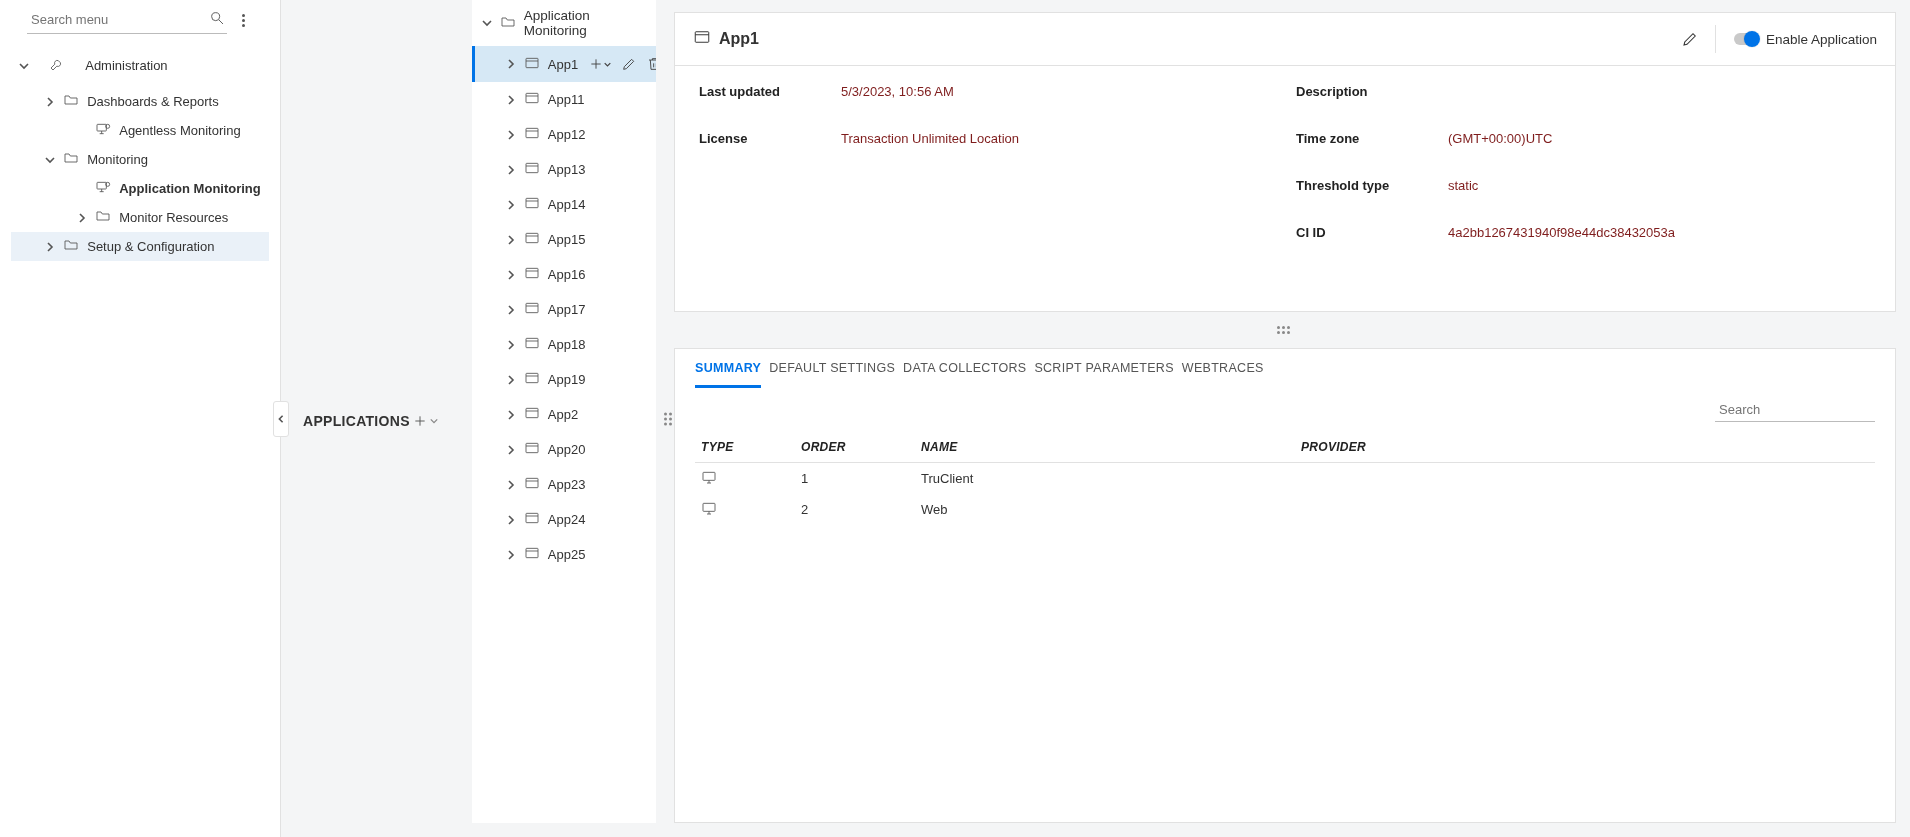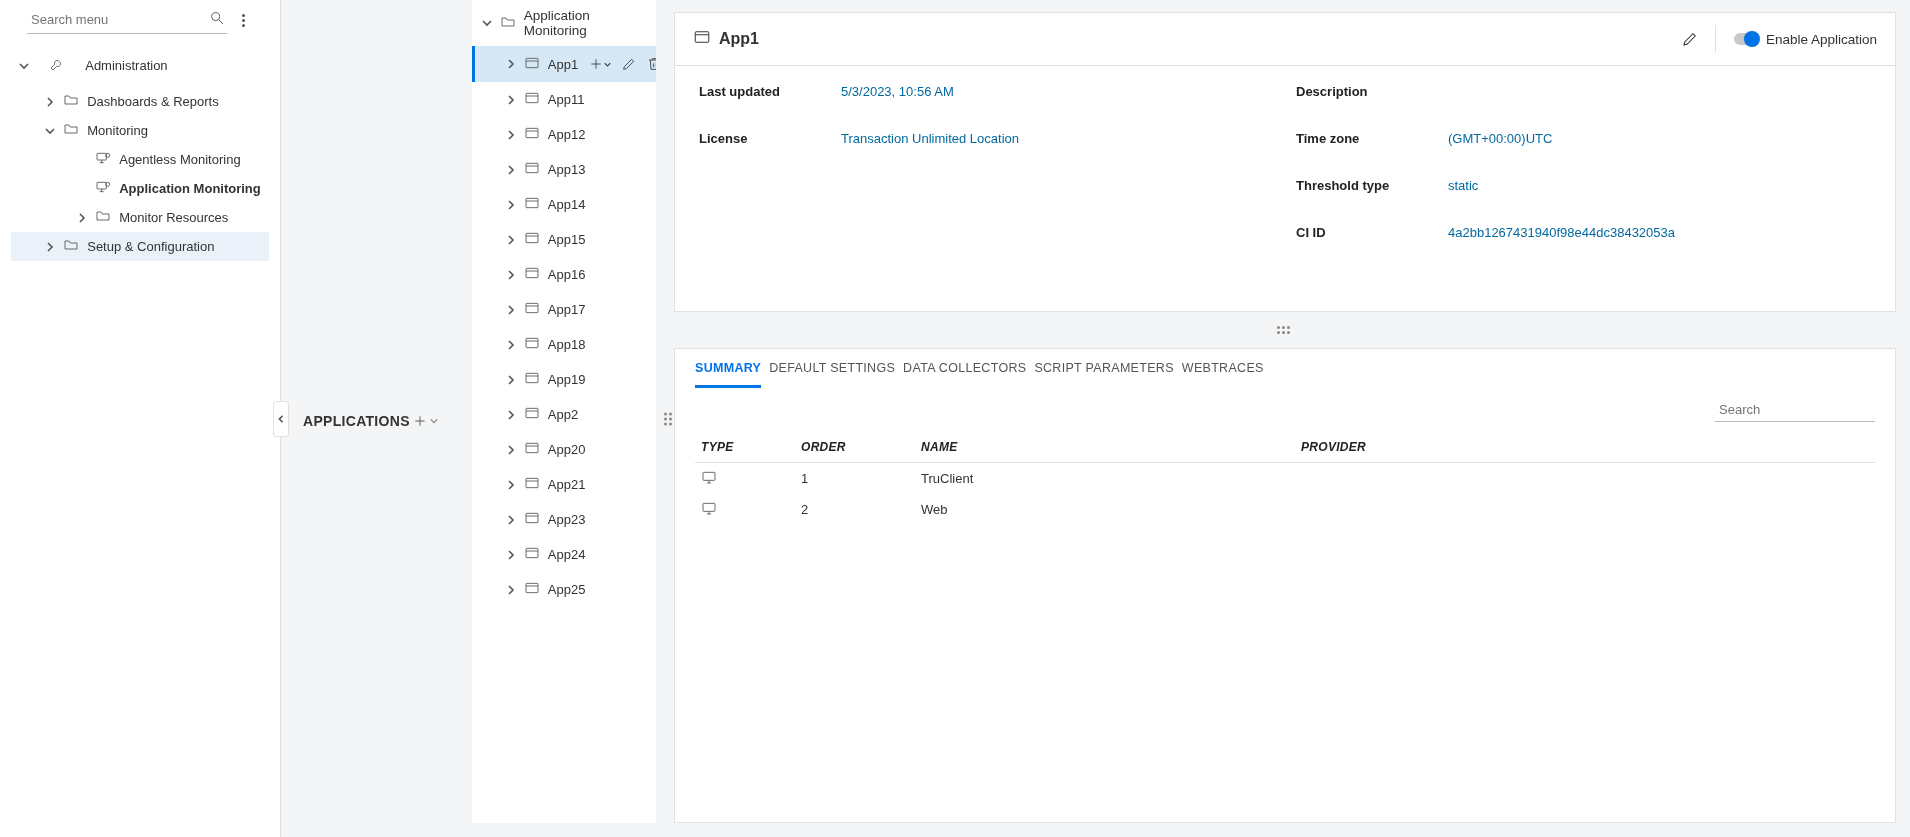--- a/index.html
+++ b/index.html
@@ -217,21 +217,21 @@
   .meta-grid {
     display:grid;
     grid-template-columns:110px 1fr 120px 1fr;
     column-gap:30px;
     row-gap:18px;
     padding:18px 24px;
     font-size:13px;
     gap:32px;
   }
   .meta-grid .lbl { font-weight:700; color:#222; }
-  .meta-grid .val { color:#0369a1; }
+  .meta-grid .val { color:#7f1d1d; }
 
   .splitter {
     position:absolute;
     left:-6px;
     top:50%;
     transform:translateY(-50%);
     display:flex;flex-wrap:wrap;width:10px;gap:2px;
   }
   .splitter span{width:3px;height:3px;background:#888;border-radius:50%;}
 
@@ -331,40 +331,40 @@
           <span class="caret">
             <svg viewBox="0 0 10 10">
               <polyline points="3,1 7,5 3,9"></polyline>
             </svg>
           </span>
           <span class="folder-icon"><svg viewBox="0 0 24 24">
               <path d="M3 6h6l2 3h10v9H3z"></path>
             </svg></span>
           <span>Dashboards &amp; Reports</span>
         </div>
-        <div class="nav-row indent1">
-          <span class="caret">
-            <svg viewBox="0 0 10 10">
-              <polyline points="1,3 5,7 9,3"></polyline>
-            </svg>
-          </span>
-          <span class="folder-icon"><svg viewBox="0 0 24 24">
-              <path d="M3 6h6l2 3h10v9H3z"></path>
-            </svg></span>
-          <span>Monitoring</span>
-        </div>
         <div class="nav-row indent2">
           <span class="caret"></span>
           <span class="screen-icon"><svg viewBox="0 0 24 24">
               <rect x="3" y="5" width="14" height="10" rx="1"></rect>
               <line x1="7" y1="19" x2="13" y2="19"></line>
               <line x1="10" y1="15" x2="10" y2="19"></line>
               <circle cx="19" cy="8" r="3"></circle>
             </svg></span>
           <span>Agentless Monitoring</span>
+        </div>
+        <div class="nav-row indent1">
+          <span class="caret">
+            <svg viewBox="0 0 10 10">
+              <polyline points="1,3 5,7 9,3"></polyline>
+            </svg>
+          </span>
+          <span class="folder-icon"><svg viewBox="0 0 24 24">
+              <path d="M3 6h6l2 3h10v9H3z"></path>
+            </svg></span>
+          <span>Monitoring</span>
         </div>
         <div class="nav-row indent2 bold">
           <span class="caret"></span>
           <span class="screen-icon"><svg viewBox="0 0 24 24">
               <rect x="3" y="5" width="14" height="10" rx="1"></rect>
               <line x1="7" y1="19" x2="13" y2="19"></line>
               <line x1="10" y1="15" x2="10" y2="19"></line>
               <circle cx="19" cy="8" r="3"></circle>
             </svg></span>
           <span>Application Monitoring</span>
@@ -591,32 +591,20 @@
             <span class="caret">
               <svg viewBox="0 0 10 10">
                 <polyline points="3,1 7,5 3,9"></polyline>
               </svg>
             </span>
             <span class="app-icon"><svg viewBox="0 0 24 24">
                 <rect x="3" y="5" width="18" height="14" rx="1"></rect>
                 <line x1="3" y1="9" x2="21" y2="9"></line>
               </svg></span>
             <span class="label">App20</span>
-          </div>
-          <div class="tree-row item">
-            <span class="caret">
-              <svg viewBox="0 0 10 10">
-                <polyline points="3,1 7,5 3,9"></polyline>
-              </svg>
-            </span>
-            <span class="app-icon"><svg viewBox="0 0 24 24">
-                <rect x="3" y="5" width="18" height="14" rx="1"></rect>
-                <line x1="3" y1="9" x2="21" y2="9"></line>
-              </svg></span>
-            <span class="label">App21</span>
           </div>
           <div class="tree-row item">
             <span class="caret">
               <svg viewBox="0 0 10 10">
                 <polyline points="3,1 7,5 3,9"></polyline>
               </svg>
             </span>
             <span class="app-icon"><svg viewBox="0 0 24 24">
                 <rect x="3" y="5" width="18" height="14" rx="1"></rect>
                 <line x1="3" y1="9" x2="21" y2="9"></line>

